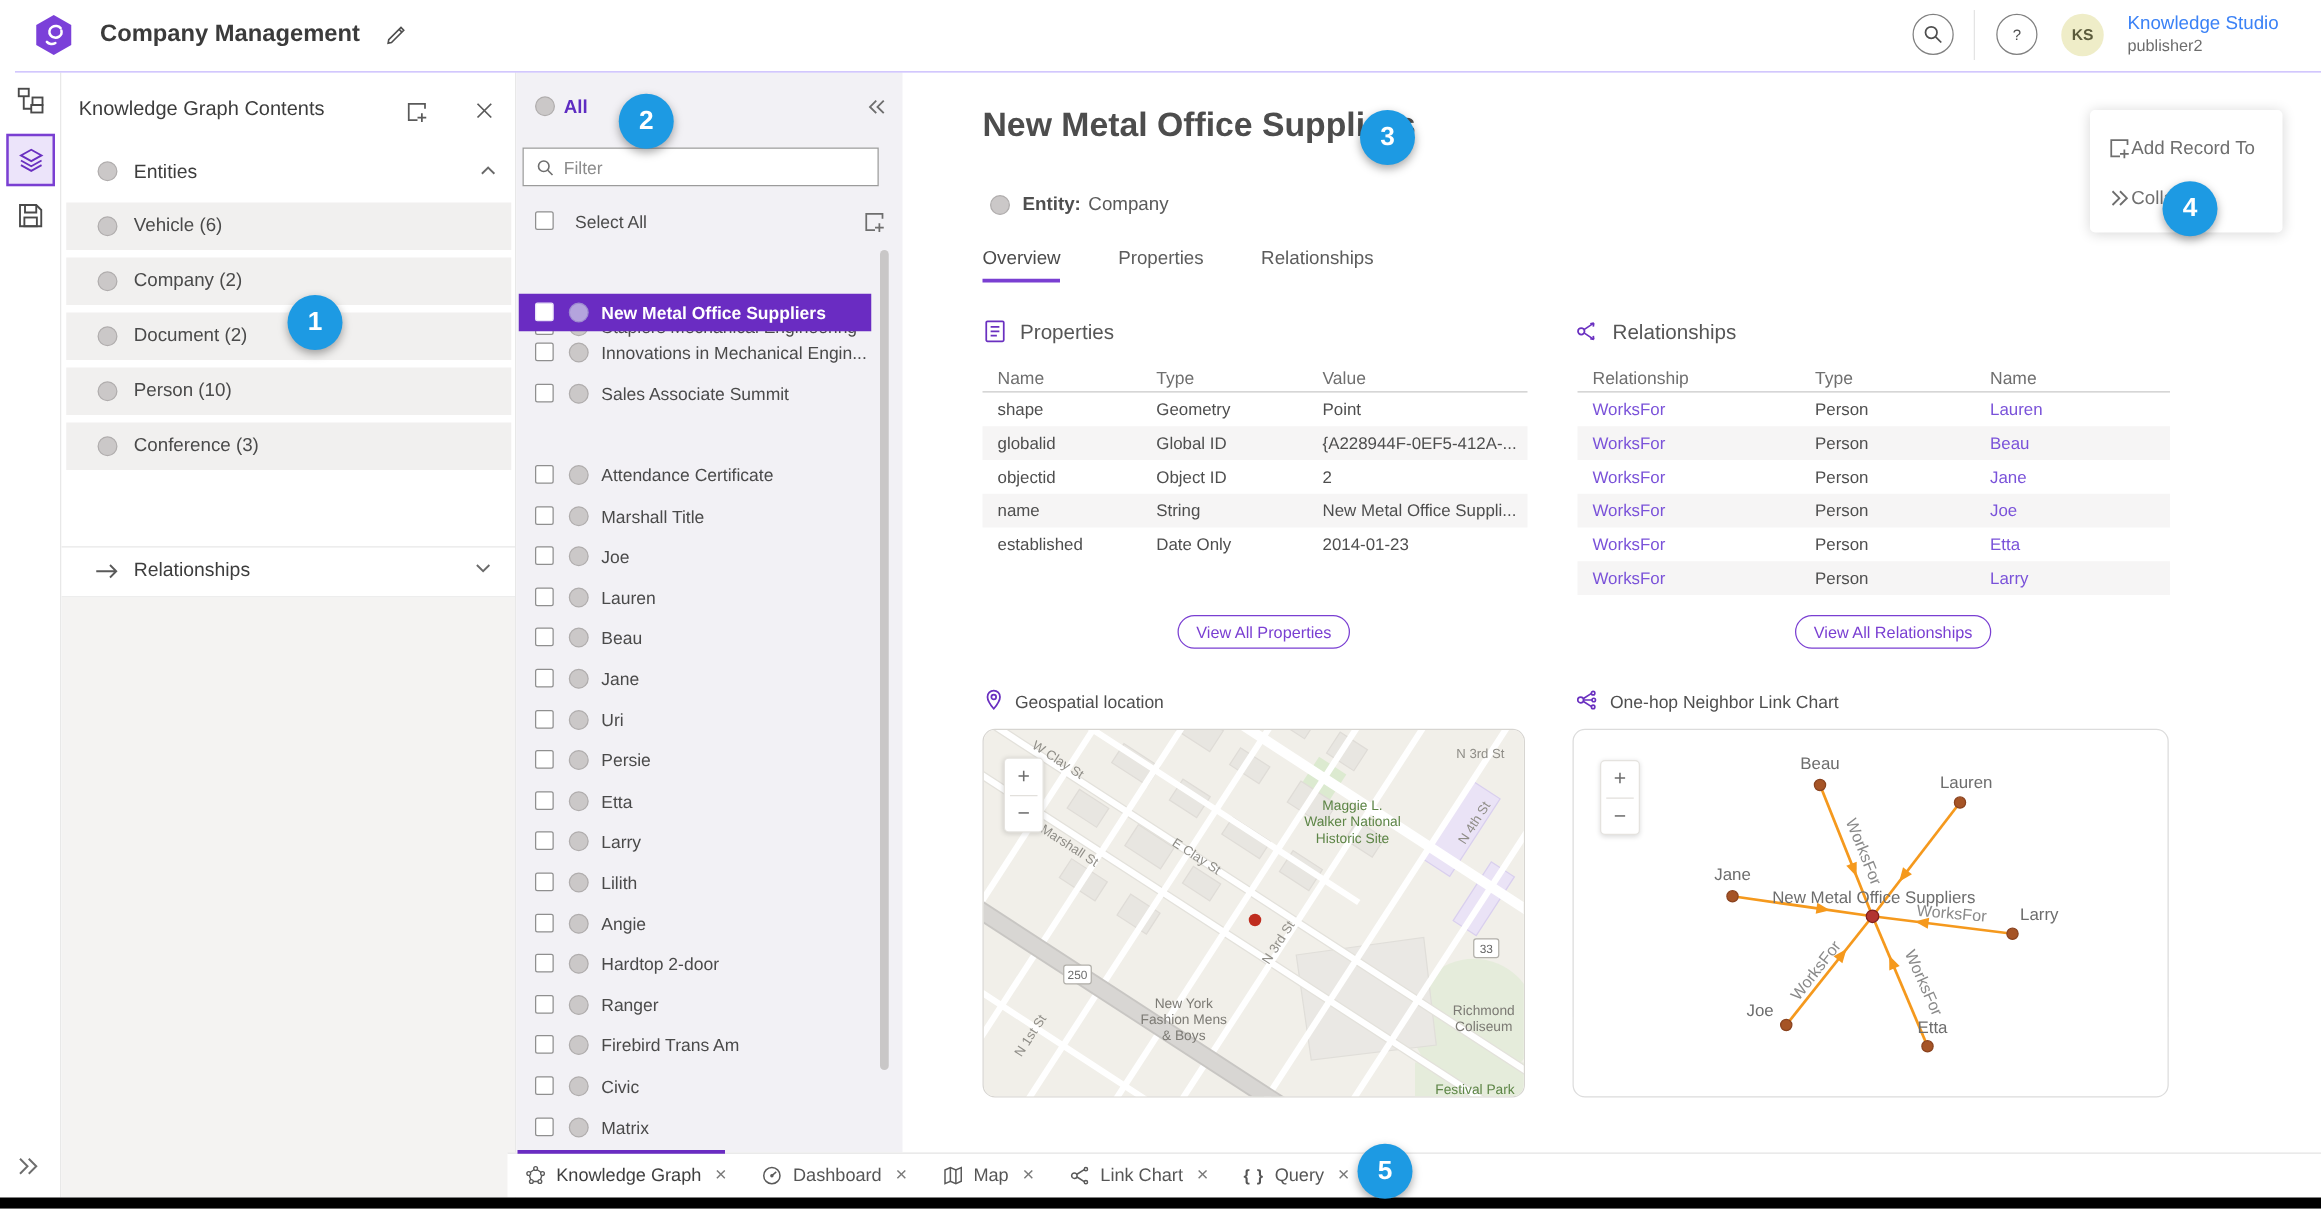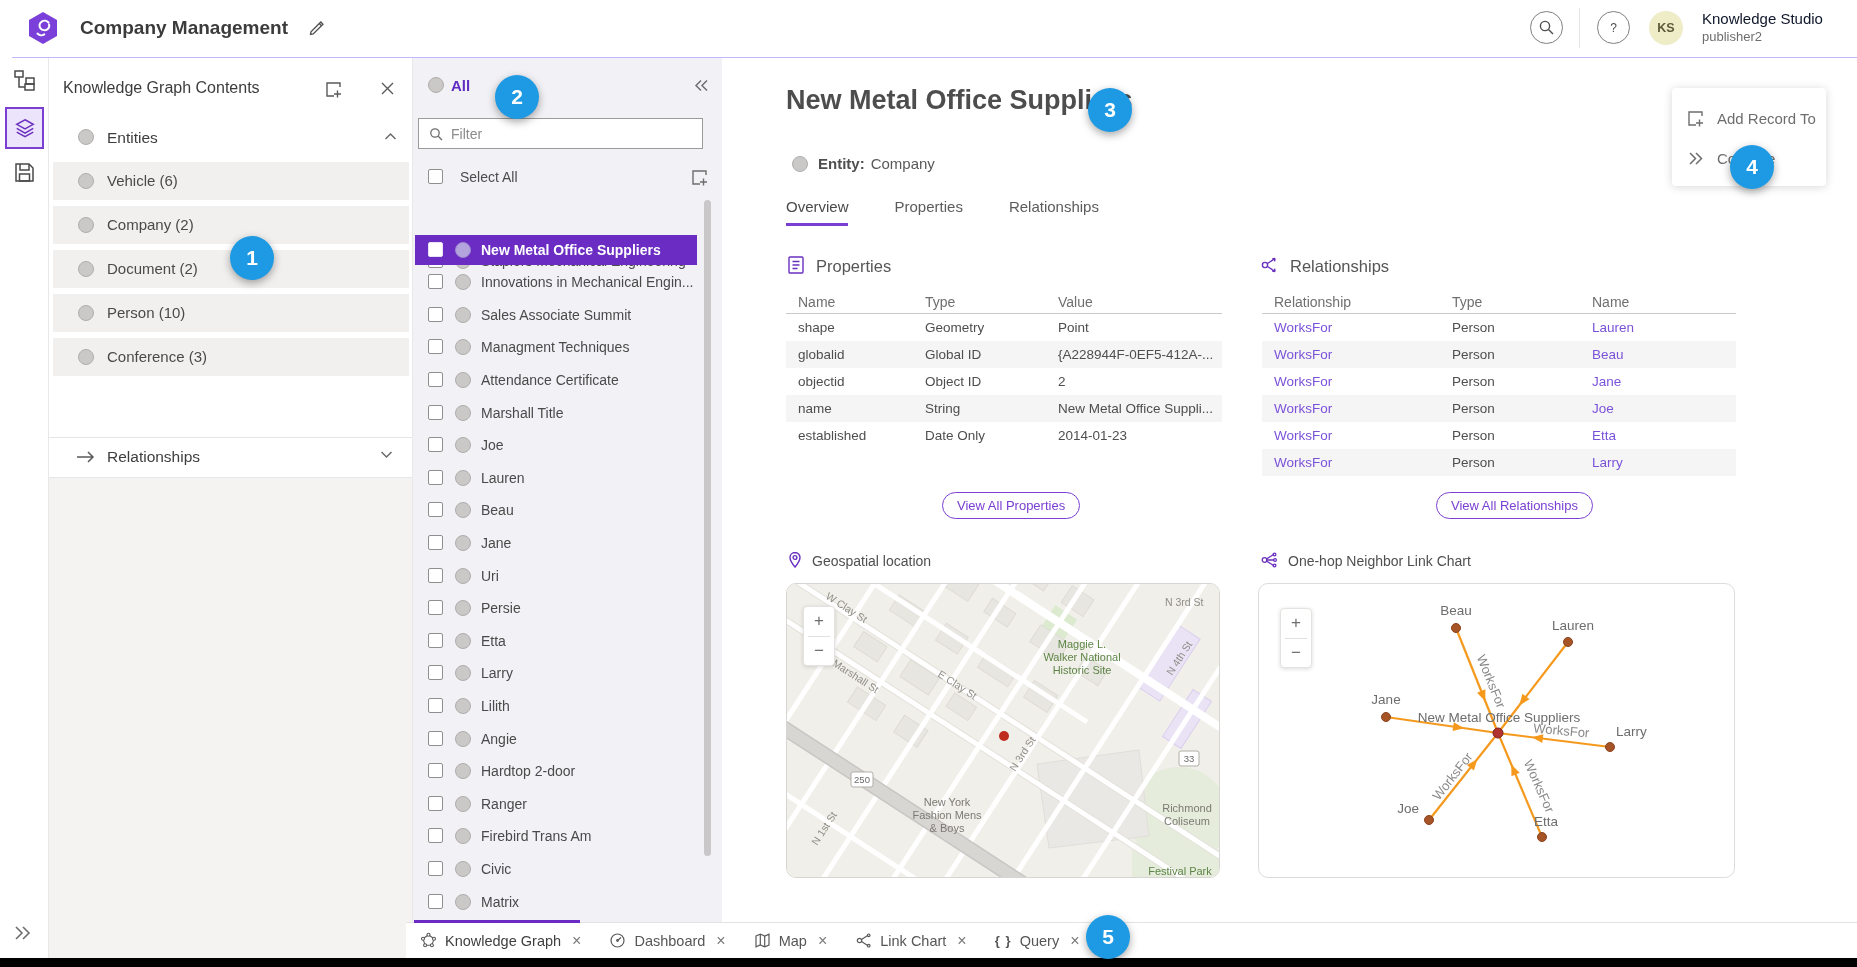--- a/index.html
+++ b/index.html
@@ -9,21 +9,21 @@
   
   #topbar{position:absolute;left:12px;top:0;width:1857px;height:58px;background:#fff;border-bottom:1px solid #c4b5fd;z-index:6}
   #logo{position:absolute;left:15px;top:11px;width:32px;height:34px}
   #app-title{position:absolute;left:68px;top:17px;font-size:19px;font-weight:700;color:#3b3b3b}
   #edit-pencil{position:absolute;left:296px;top:19px;width:18px;height:18px;color:#4f4f4f;cursor:pointer}
   .circle-btn{position:absolute;top:11px;width:33px;height:33px;border:1px solid #808080;border-radius:50%;background:#fff;display:flex;align-items:center;justify-content:center;color:#4f4f4f;cursor:pointer}
   #search-btn{left:1518px}
   #help-btn{left:1585px}
   #topbar-divider{position:absolute;left:1567px;top:8px;height:40px;border-left:1px solid #e4e4e4}
   #avatar{position:absolute;left:1637px;top:11px;width:34px;height:34px;border-radius:50%;background:#efedc8;color:#5c5c3c;font-size:12.5px;font-weight:700;display:flex;align-items:center;justify-content:center}
-  #user-name{position:absolute;left:1690px;top:10px;font-size:15px;color:#0f172a}
+  #user-name{position:absolute;left:1690px;top:10px;font-size:15px;color:#3b82f6}
   #user-role{position:absolute;left:1690px;top:29px;font-size:13px;color:#6d6d6d}
   
   #rail{position:absolute;left:0;top:57px;width:49px;height:901px;background:#fff;border-right:1px solid #e8e8e8;z-index:4}
   .rail-icon{position:absolute;left:13px;width:23px;height:23px;color:#4a4a4a;cursor:pointer}
   #rail-selected{position:absolute;left:5px;top:50px;width:39px;height:42px;border:2px solid #7a3fd2;background:#ece4fa;display:flex;align-items:center;justify-content:center;color:#6a30c0;cursor:pointer}
   #rail-expand{position:absolute;left:12px;top:868px;width:20px;height:16px;color:#6e6e6e;cursor:pointer}
   
   #contents-panel{position:absolute;left:49px;top:57px;width:364px;height:901px;background:#fff;border-right:1px solid #e8e8e8;overflow:hidden;z-index:3}
   #contents-title{position:absolute;left:14px;top:22px;font-size:16px;color:#3c3c3c}
   #contents-add{position:absolute;left:275px;top:23px;width:19px;height:19px;color:#5a5a5a;cursor:pointer}
@@ -100,21 +100,21 @@
   .card{position:absolute;top:526px;height:295px;border:1px solid #d7d5d1;border-radius:10px;background:#fff;overflow:hidden}
   #map-card{left:64px;width:434px}
   #lc-card{left:536px;width:477px;border-color:#dcdcdc}
   .zoombox{position:absolute;width:32px;height:60px;background:#fff;border:1px solid #e5e3df;border-radius:4px;box-shadow:0 1px 4px rgba(0,0,0,.14);display:flex;flex-direction:column;z-index:3}
   #map-zoom{left:16px;top:22px}
   #lc-zoom{left:21px;top:24px}
   .zbtn{flex:1;display:flex;align-items:center;justify-content:center;font-size:17px;color:#6e6e6e;cursor:pointer}
   .zdiv{height:1px;background:#e2e0dc;margin:0 4px}
   
   #context-menu{position:absolute;left:1672px;top:88px;width:154px;height:98px;background:#fff;border-radius:4px;box-shadow:0 1px 10px rgba(0,0,0,.16);z-index:20;padding-top:10px}
-  .menu-item{display:flex;align-items:center;gap:12px;height:40px;padding:0 0 0 14px;font-size:15px;color:#6e6e6e;cursor:pointer}
+  .menu-item{display:flex;align-items:center;height:40px;padding:0 0 0 14px;font-size:15px;color:#6e6e6e;cursor:pointer}
   .menu-item svg{width:19px;height:19px;color:#6e6e6e;flex:0 0 auto}
   
   #bottomleft-strip{position:absolute;left:49px;top:922px;width:357px;height:36px;background:#f2f2f1;z-index:2}
   #tabbar{position:absolute;left:406px;top:922px;width:1451px;height:36px;background:#fff;border-top:1px solid #e3e3e3;display:flex;align-items:center;padding-left:14px;z-index:5}
   #tab-indicator{position:absolute;left:8px;top:-3px;width:166px;height:3px;background:#6a2cc2}
   .btab{display:flex;align-items:center;gap:8px;margin-right:28px;font-size:14.5px;color:#565656;cursor:pointer;white-space:nowrap}
   .btab.active{color:#3f3f3f}
   .ticon{width:17px;height:17px;display:flex;align-items:center;justify-content:center;color:#555}
   .ticon svg{width:17px;height:17px}
   .tquery{font-size:13px;font-weight:700;letter-spacing:1px;color:#555}
@@ -293,25 +293,20 @@
       </div>
       <div class="list-item" style="top: 65.2px;">
         <span class="checkbox"></span>
         <span class="dot"></span>
         <span class="li-label">Innovations in Mechanical Engin...</span>
       </div>
       <div class="list-item" style="top: 97.8px;">
         <span class="checkbox"></span>
         <span class="dot"></span>
         <span class="li-label">Sales Associate Summit</span>
-      </div>
-      <div class="list-item" style="top: 130.4px;">
-        <span class="checkbox"></span>
-        <span class="dot"></span>
-        <span class="li-label">Managment Techniques</span>
       </div>
       <div class="list-item" style="top: 163px;">
         <span class="checkbox"></span>
         <span class="dot"></span>
         <span class="li-label">Attendance Certificate</span>
       </div>
       <div class="list-item" style="top: 195.6px;">
         <span class="checkbox"></span>
         <span class="dot"></span>
         <span class="li-label">Marshall Title</span>

